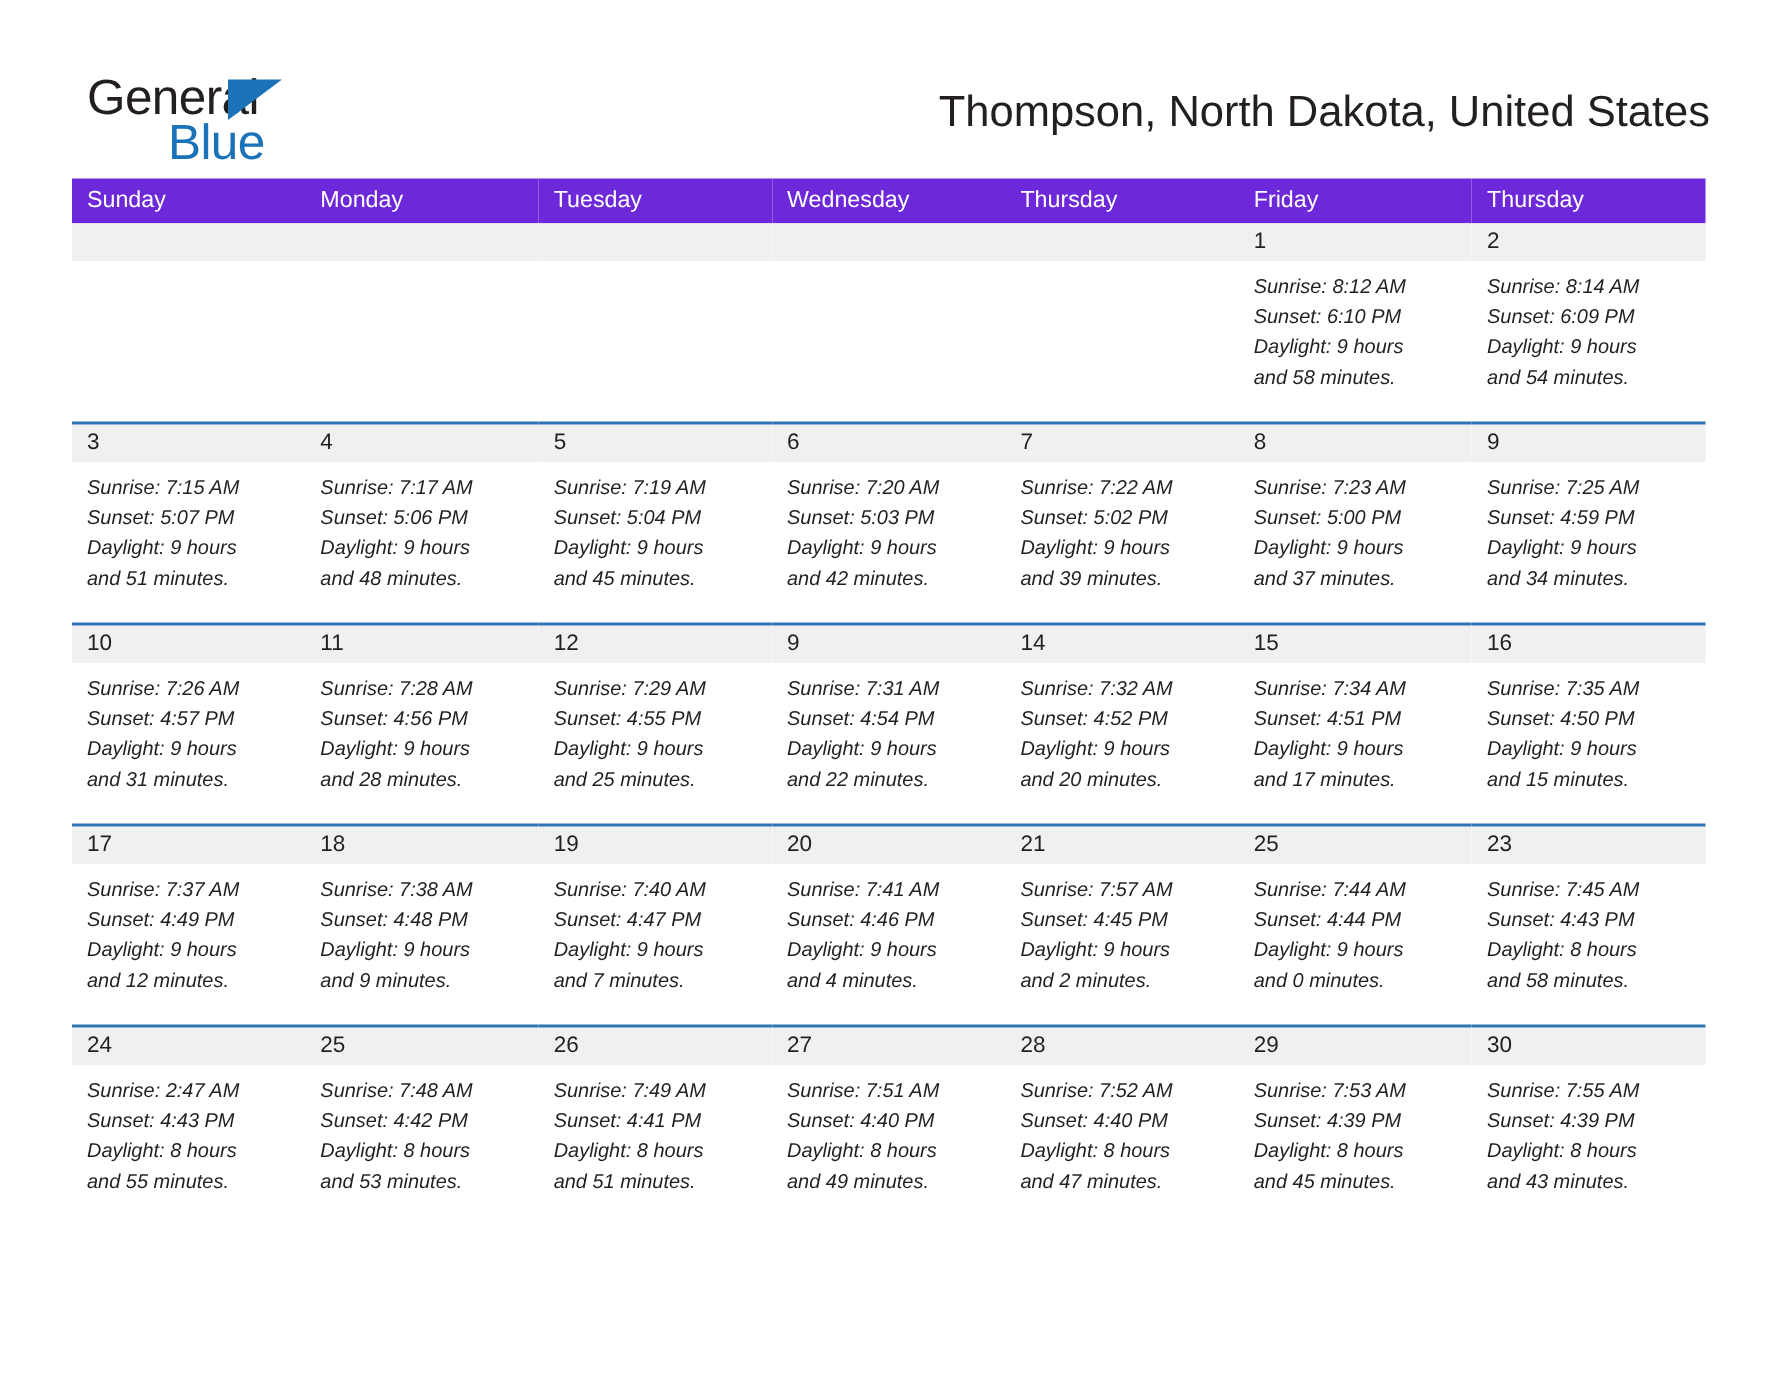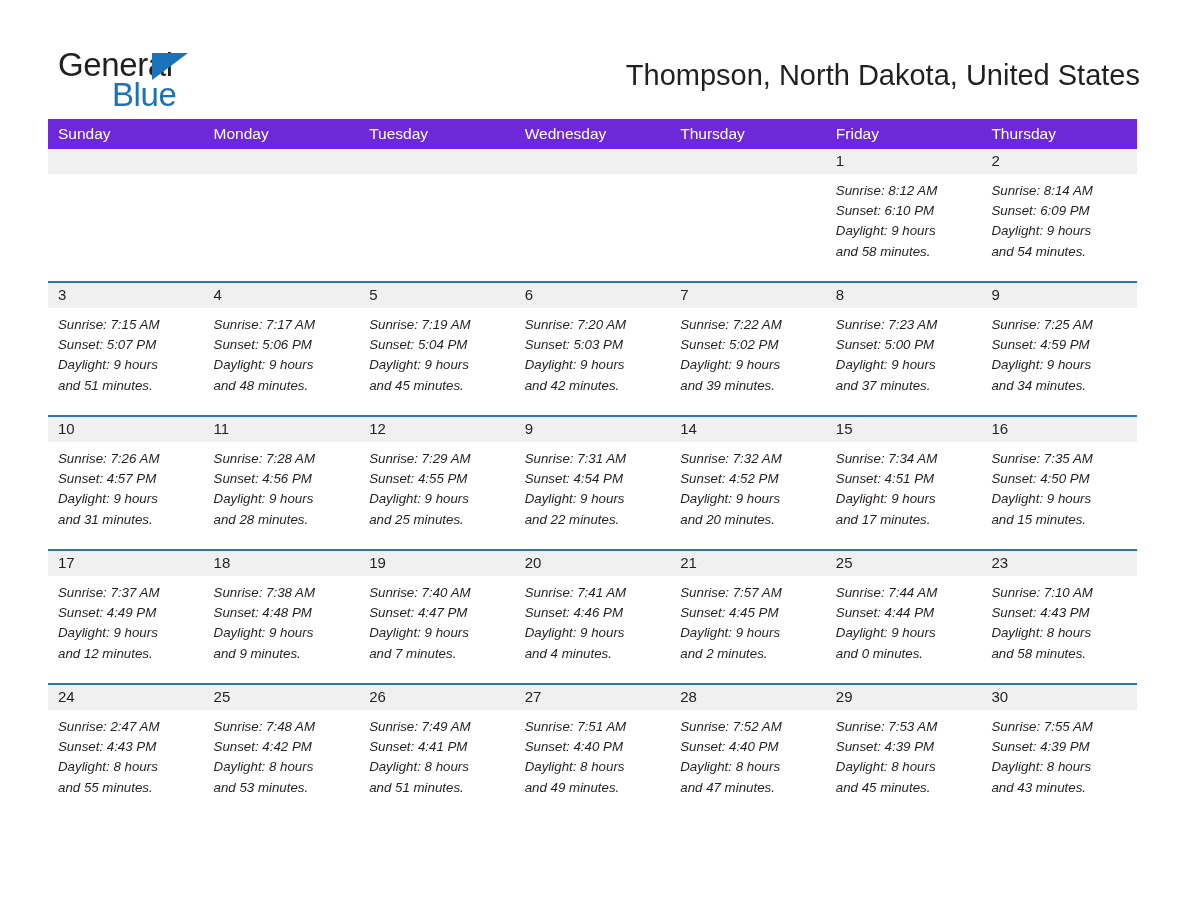--- a/index.html
+++ b/index.html
@@ -449,21 +449,21 @@
                 <div>Sunset: 4:44 PM</div>
                 <div>Daylight: 9 hours</div>
                 <div>and 0 minutes.</div>
               </div>
             </div>
           </td>
           <td>
             <div class="cell">
               <div class="daynum-band">23</div>
               <div class="cell-body">
-                <div>Sunrise: 7:10 AM</div>
+                <div>Sunrise: 7:45 AM</div>
                 <div>Sunset: 4:43 PM</div>
                 <div>Daylight: 8 hours</div>
                 <div>and 58 minutes.</div>
               </div>
             </div>
           </td>
         </tr>
         <tr>
           <td>
             <div class="cell">

